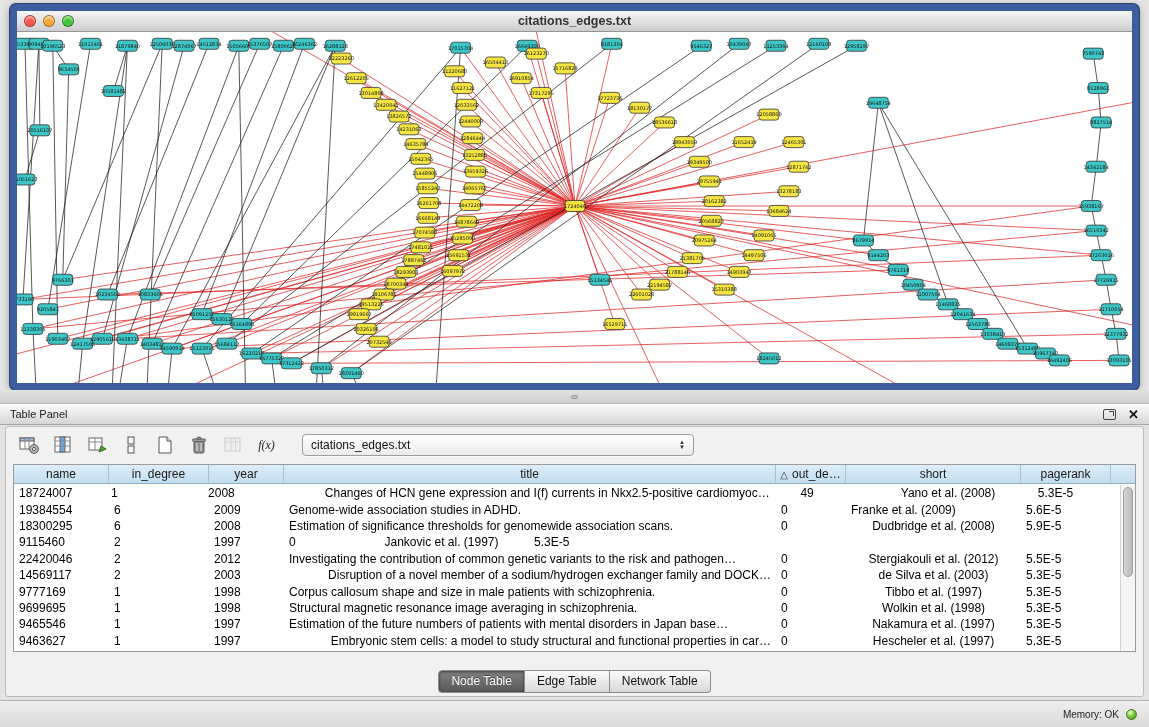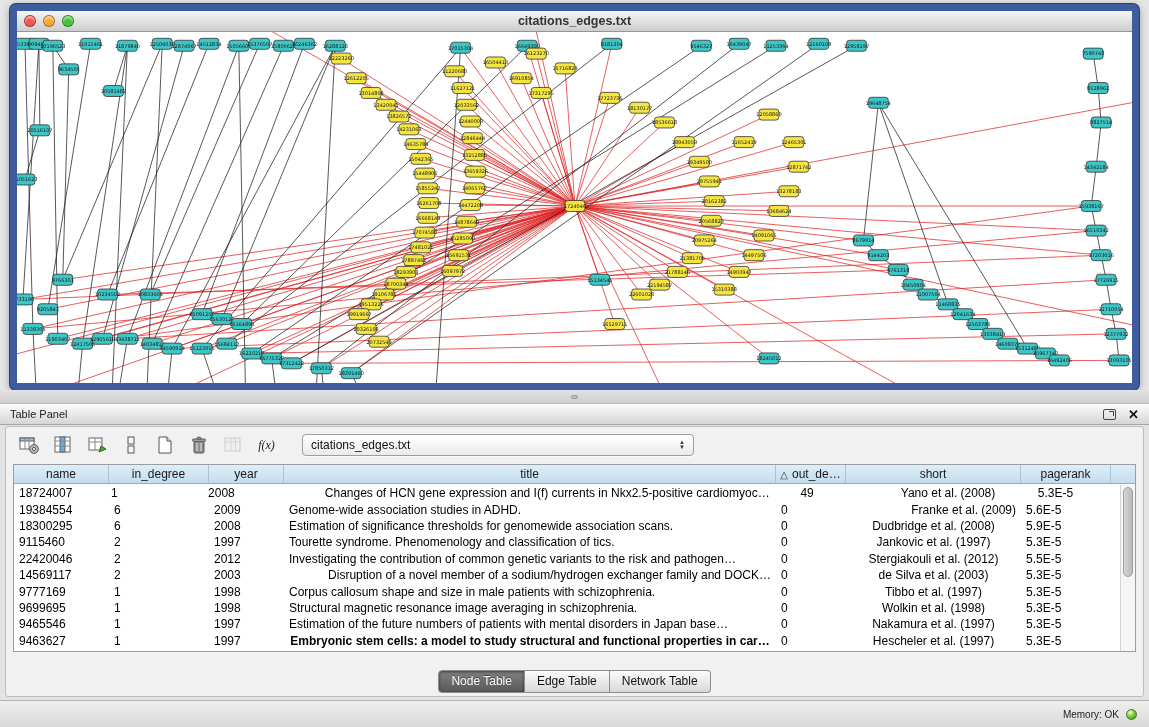--- a/index.html
+++ b/index.html
@@ -939,37 +939,36 @@
             <div class="cell" style="width: 70px; text-align: left;">49</div>
             <div class="cell" style="width: 175px; text-align: center;">Yano et al. (2008)</div>
             <div class="cell" style="width: 90px; text-align: left;">5.3E-5</div>
           </div>
           <div class="trow">
             <div class="cell" style="width: 95px; text-align: left;">19384554</div>
             <div class="cell" style="width: 100px; text-align: left;">6</div>
             <div class="cell" style="width: 75px; text-align: left;">2009</div>
             <div class="cell" style="width: 492px; text-align: left;">Genome-wide association studies in ADHD.</div>
             <div class="cell" style="width: 70px; text-align: left;">0</div>
-            <div class="cell" style="width: 175px; text-align: right;">Franke et al. (2009)</div>
+            <div class="cell" style="width: 175px; text-align: left;">Franke et al. (2009)</div>
             <div class="cell" style="width: 90px; text-align: left;">5.6E-5</div>
           </div>
           <div class="trow">
             <div class="cell" style="width: 95px; text-align: left;">18300295</div>
             <div class="cell" style="width: 100px; text-align: left;">6</div>
             <div class="cell" style="width: 75px; text-align: left;">2008</div>
             <div class="cell" style="width: 492px; text-align: left;">Estimation of significance thresholds for genomewide association scans.</div>
             <div class="cell" style="width: 70px; text-align: left;">0</div>
             <div class="cell" style="width: 175px; text-align: center;">Dudbridge et al. (2008)</div>
             <div class="cell" style="width: 90px; text-align: left;">5.9E-5</div>
           </div>
           <div class="trow">
             <div class="cell" style="width: 95px; text-align: left;">9115460</div>
             <div class="cell" style="width: 100px; text-align: left;">2</div>
             <div class="cell" style="width: 75px; text-align: left;">1997</div>
-            <div class="cell" style="width: 492px; text-align: left;">Tourette syndrome. Phenomenology and classification of tics.</div>
             <div class="cell" style="width: 70px; text-align: left;">0</div>
             <div class="cell" style="width: 175px; text-align: center;">Jankovic et al. (1997)</div>
             <div class="cell" style="width: 90px; text-align: left;">5.3E-5</div>
           </div>
           <div class="trow">
             <div class="cell" style="width: 95px; text-align: left;">22420046</div>
             <div class="cell" style="width: 100px; text-align: left;">2</div>
             <div class="cell" style="width: 75px; text-align: left;">2012</div>
             <div class="cell" style="width: 492px; text-align: left;">Investigating the contribution of common genetic variants to the risk and pathogen…</div>
             <div class="cell" style="width: 70px; text-align: left;">0</div>
@@ -1009,21 +1008,21 @@
             <div class="cell" style="width: 75px; text-align: left;">1997</div>
             <div class="cell" style="width: 492px; text-align: left;">Estimation of the future numbers of patients with mental disorders in Japan base…</div>
             <div class="cell" style="width: 70px; text-align: left;">0</div>
             <div class="cell" style="width: 175px; text-align: center;">Nakamura et al. (1997)</div>
             <div class="cell" style="width: 90px; text-align: left;">5.3E-5</div>
           </div>
           <div class="trow">
             <div class="cell" style="width: 95px; text-align: left;">9463627</div>
             <div class="cell" style="width: 100px; text-align: left;">1</div>
             <div class="cell" style="width: 75px; text-align: left;">1997</div>
-            <div class="cell" style="width: 492px; text-align: center; font-weight: bold;">Embryonic stem cells: a model to study structural and functional properties in car…</div>
+            <div class="cell" style="width: 492px; text-align: right;">Embryonic stem cells: a model to study structural and functional properties in car…</div>
             <div class="cell" style="width: 70px; text-align: left;">0</div>
             <div class="cell" style="width: 175px; text-align: center;">Hescheler et al. (1997)</div>
             <div class="cell" style="width: 90px; text-align: left;">5.3E-5</div>
           </div>
         </div>
       <div class="vscroll">
         <div class="vthumb"></div>
       </div>
     </div>
 

